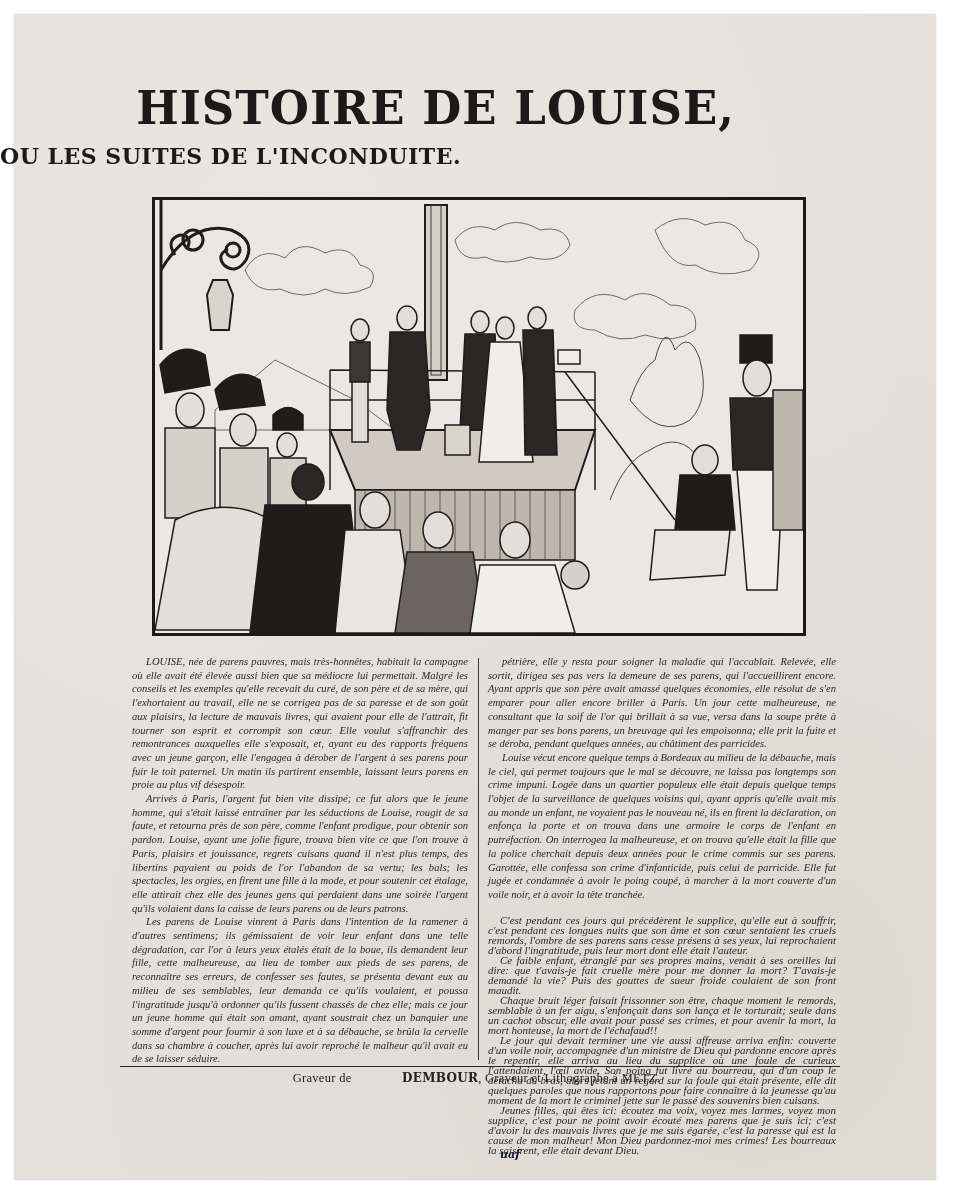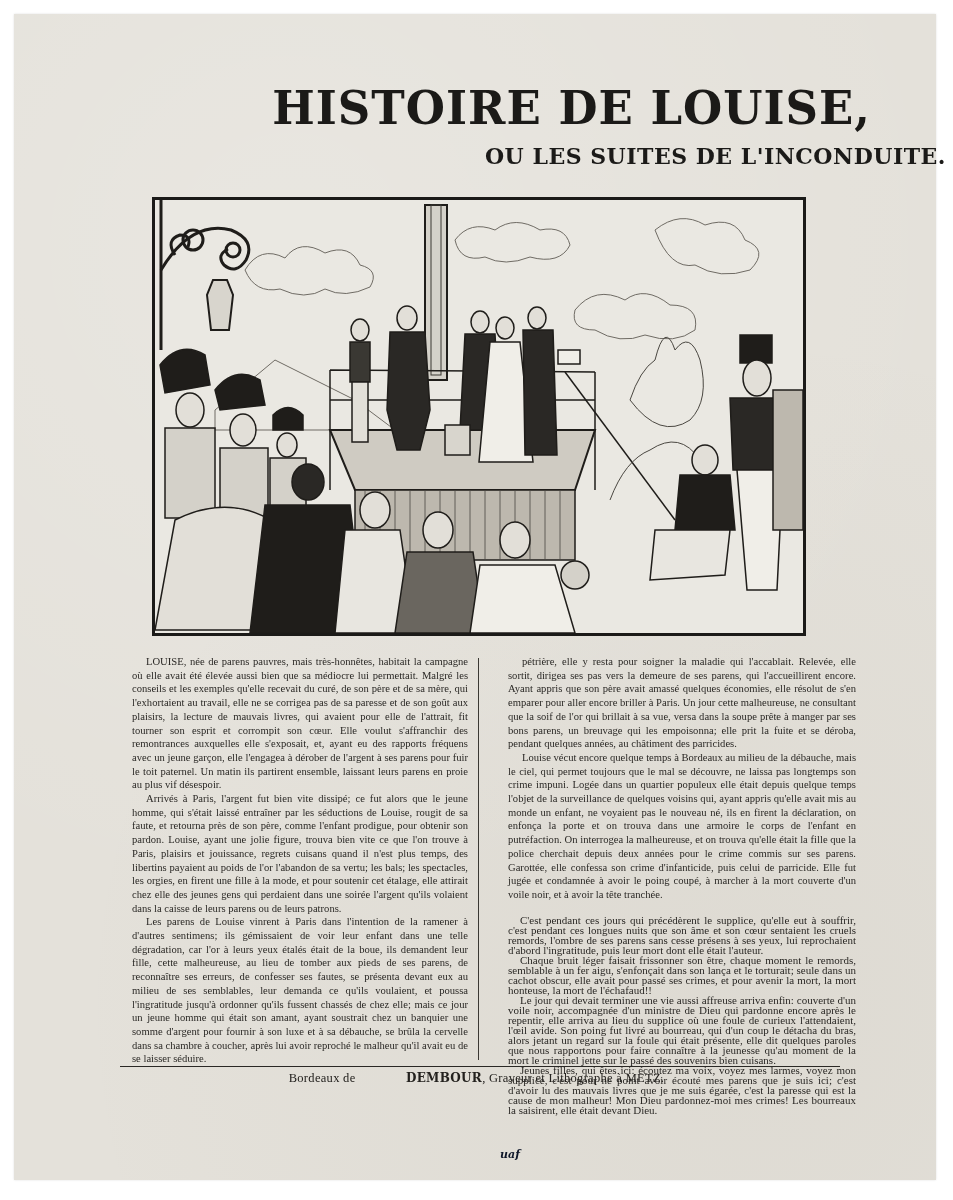--- a/index.html
+++ b/index.html
@@ -8,41 +8,41 @@
       font-family: "Liberation Serif", serif;
     }
     .paper {
       position: absolute; left: 14px; top: 14px; width: 922px; height: 1166px;
       background: #e4e1da;
       background-image: radial-gradient(circle at 30% 20%, rgba(255,255,255,0.18), rgba(0,0,0,0) 60%),
                         radial-gradient(circle at 80% 85%, rgba(120,110,90,0.06), rgba(0,0,0,0) 55%);
       box-shadow: 0 0 2px rgba(0,0,0,0.12);
     }
     .title {
-      position: absolute; left: 0; top: 84px; width: 871px; text-align: right;
+      position: absolute; left: 0; top: 84px; width: 871px; text-align: center;
       font-family: "DejaVu Serif", serif; font-weight: 900; font-size: 45px; letter-spacing: 1px;
       color: #1b1a18; line-height: 50px; transform: scaleY(1.02);
     }
     .subtitle {
-      position: absolute; left: 0; top: 142px; width: 946px; text-align: right;
+      position: absolute; left: 0; top: 142px; width: 946px; text-align: left;
       font-family: "DejaVu Serif", serif; font-weight: 900; font-size: 22px; letter-spacing: 0.5px;
       color: #1b1a18; line-height: 28px;
     }
     .engraving {
       position: absolute; left: 152px; top: 197px; width: 648px; height: 433px;
       border: 3px solid #1b1a18; background: #e8e6e0; overflow: hidden;
     }
     .engraving svg { display: block; width: 100%; height: 100%; }
     .col {
       position: absolute; top: 655px; width: 336px;
       font-size: 10.6px; line-height: 13.7px; color: #2a2825; text-align: justify;
     }
-    .col p { margin: 0; text-indent: 14px; }
+    .col p { margin: 0; text-indent: 14px; font-style: italic; }
     .col-left { left: 132px; }
-    .col-right { left: 508px; width: 348px; }
+    .col-right { left: 488px; width: 348px; }
     .col-right .small { font-size: 11px; line-height: 10px; margin-top: 13px; }
     .col-right .small p { text-indent: 12px; }
     .divider-v {
       position: absolute; left: 478px; top: 658px; width: 1px; height: 402px; background: #3a3833;
     }
     .rule-bottom {
       position: absolute; left: 120px; top: 1066px; width: 720px; height: 1px; background: #2a2825;
     }
     .imprint {
       position: absolute; left: 0; top: 1071px; width: 953px; text-align: center;
@@ -176,27 +176,28 @@
   <p>Les parens de Louise vinrent à Paris dans l'intention de la ramener à d'autres sentimens; ils gémissaient de voir leur enfant dans une telle dégradation, car l'or à leurs yeux étalés était de la boue, ils demandent leur fille, cette malheureuse, au lieu de tomber aux pieds de ses parens, de reconnaître ses erreurs, de confesser ses fautes, se présenta devant eux au milieu de ses semblables, leur demanda ce qu'ils voulaient, et poussa l'ingratitude jusqu'à ordonner qu'ils fussent chassés de chez elle; mais ce jour un jeune homme qui était son amant, ayant soustrait chez un banquier une somme d'argent pour fournir à son luxe et à sa débauche, se brûla la cervelle dans sa chambre à coucher, après lui avoir reproché le malheur qu'il avait eu de se laisser séduire.</p>
 </div>
 
 <div class="divider-v"></div>
 
 <div class="col col-right">
   <p>pétrière, elle y resta pour soigner la maladie qui l'accablait. Relevée, elle sortit, dirigea ses pas vers la demeure de ses parens, qui l'accueillirent encore. Ayant appris que son père avait amassé quelques économies, elle résolut de s'en emparer pour aller encore briller à Paris. Un jour cette malheureuse, ne consultant que la soif de l'or qui brillait à sa vue, versa dans la soupe prête à manger par ses bons parens, un breuvage qui les empoisonna; elle prit la fuite et se déroba, pendant quelques années, au châtiment des parricides.</p>
   <p>Louise vécut encore quelque temps à Bordeaux au milieu de la débauche, mais le ciel, qui permet toujours que le mal se découvre, ne laissa pas longtemps son crime impuni. Logée dans un quartier populeux elle était depuis quelque temps l'objet de la surveillance de quelques voisins qui, ayant appris qu'elle avait mis au monde un enfant, ne voyaient pas le nouveau né, ils en firent la déclaration, on enfonça la porte et on trouva dans une armoire le corps de l'enfant en putréfaction. On interrogea la malheureuse, et on trouva qu'elle était la fille que la police cherchait depuis deux années pour le crime commis sur ses parens. Garottée, elle confessa son crime d'infanticide, puis celui de parricide. Elle fut jugée et condamnée à avoir le poing coupé, à marcher à la mort couverte d'un voile noir, et à avoir la tête tranchée.</p>
   <div class="small">
     <p>C'est pendant ces jours qui précédèrent le supplice, qu'elle eut à souffrir, c'est pendant ces longues nuits que son âme et son cœur sentaient les cruels remords, l'ombre de ses parens sans cesse présens à ses yeux, lui reprochaient d'abord l'ingratitude, puis leur mort dont elle était l'auteur.</p>
+    <p>Ce faible enfant, étranglé par ses propres mains, venait à ses oreilles lui dire: que t'avais-je fait cruelle mère pour me donner la mort? T'avais-je demandé la vie? Puis des gouttes de sueur froide coulaient de son front maudit.</p>
     <p>Chaque bruit léger faisait frissonner son être, chaque moment le remords, semblable à un fer aigu, s'enfonçait dans son lança et le torturait; seule dans un cachot obscur, elle avait pour passé ses crimes, et pour avenir la mort, la mort honteuse, la mort de l'échafaud!!</p>
     <p>Le jour qui devait terminer une vie aussi affreuse arriva enfin: couverte d'un voile noir, accompagnée d'un ministre de Dieu qui pardonne encore après le repentir, elle arriva au lieu du supplice où une foule de curieux l'attendaient, l'œil avide. Son poing fut livré au bourreau, qui d'un coup le détacha du bras, alors jetant un regard sur la foule qui était présente, elle dit quelques paroles que nous rapportons pour faire connaître à la jeunesse qu'au moment de la mort le criminel jette sur le passé des souvenirs bien cuisans.</p>
     <p>Jeunes filles, qui êtes ici: écoutez ma voix, voyez mes larmes, voyez mon supplice, c'est pour ne point avoir écouté mes parens que je suis ici; c'est d'avoir lu des mauvais livres que je me suis égarée, c'est la paresse qui est la cause de mon malheur! Mon Dieu pardonnez-moi mes crimes! Les bourreaux la saisirent, elle était devant Dieu.</p>
   </div>
 </div>
 
 <div class="rule-bottom"></div>
 
 <div class="imprint">
-  <span>Bordeaux de</span>
+  <span>Graveur de</span>
   <b>DEMBOUR</b><span>, Graveur et Lithographe à</span>
   <span>METZ.</span>
 </div>
 
 <div class="pencil">uaf</div>
 
 </body></html>

